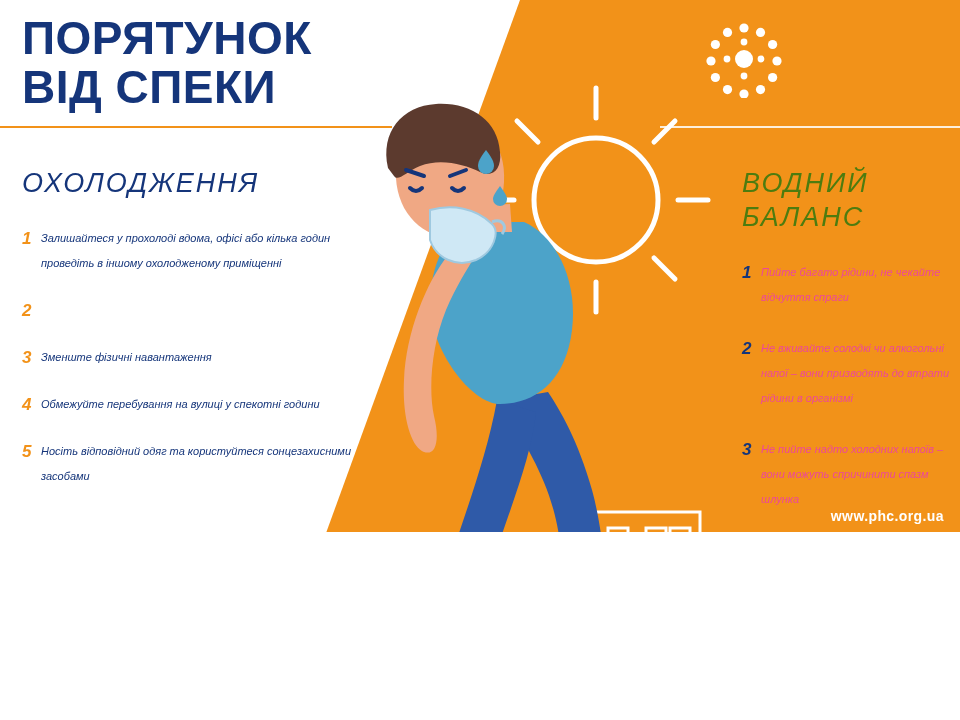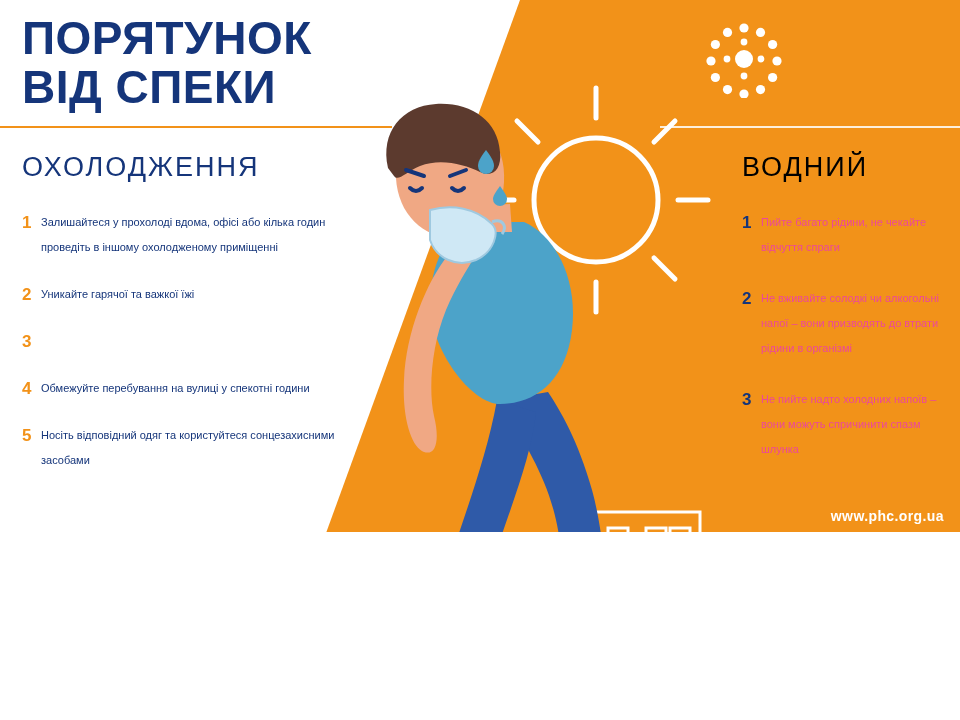--- a/index.html
+++ b/index.html
@@ -80,35 +80,36 @@
     font-weight: bold;
     line-height: 19px;
     letter-spacing: .6px;
     text-transform: uppercase;
   }
   .logo-text span { display: block; }
 
   
   .col {
     position: absolute;
-    top: 150px;
+    top: 166px;
+    font-style: italic;
   }
   .col-left { left: 22px; width: 340px; }
   .col-right { left: 742px; width: 218px; }
 
   .col-heading {
     font-size: 27px;
     letter-spacing: 2px;
     line-height: 34px;
     text-transform: uppercase;
     margin: 0 0 26px 0;
     font-weight: normal;
   }
   .col-left .col-heading { color: #15357a; }
-  .col-right .col-heading { color: #000000; }
+  .col-right .col-heading { color: #4d7c0f; }
 
   .item {
     display: flex;
     align-items: flex-start;
     margin-bottom: 22px;
   }
   .item-num {
     flex: 0 0 auto;
     width: 19px;
     font-weight: bold;
@@ -256,38 +257,39 @@
 
   <div class="col col-left">
     <h2 class="col-heading">ОХОЛОДЖЕННЯ</h2>
 
     <div class="item">
       <div class="item-num">1</div>
       <div class="item-text">Залишайтеся у прохолоді вдома, офісі або кілька годин проведіть в іншому охолодженому приміщенні</div>
     </div>
     <div class="item">
       <div class="item-num">2</div>
-      <div class="item-text">Уникайте гарячої та важкої їжі</div>
     </div>
     <div class="item">
       <div class="item-num">3</div>
+      <div class="item-text">Зменште фізичні навантаження</div>
     </div>
     <div class="item">
       <div class="item-num">4</div>
       <div class="item-text">Обмежуйте перебування на вулиці у спекотні години</div>
     </div>
     <div class="item">
       <div class="item-num">5</div>
       <div class="item-text">Носіть відповідний одяг та користуйтеся сонцезахисними засобами</div>
     </div>
   </div>
 
   <div class="col col-right">
     <h2 class="col-heading">
       <span>ВОДНИЙ</span><br>
+      <span>БАЛАНС</span>
     </h2>
 
     <div class="item">
       <div class="item-num">1</div>
       <div class="item-text">Пийте багато рідини, не чекайте відчуття спраги</div>
     </div>
     <div class="item">
       <div class="item-num">2</div>
       <div class="item-text">Не вживайте солодкі чи алкогольні напої – вони призводять до втрати рідини в організмі</div>
     </div>

